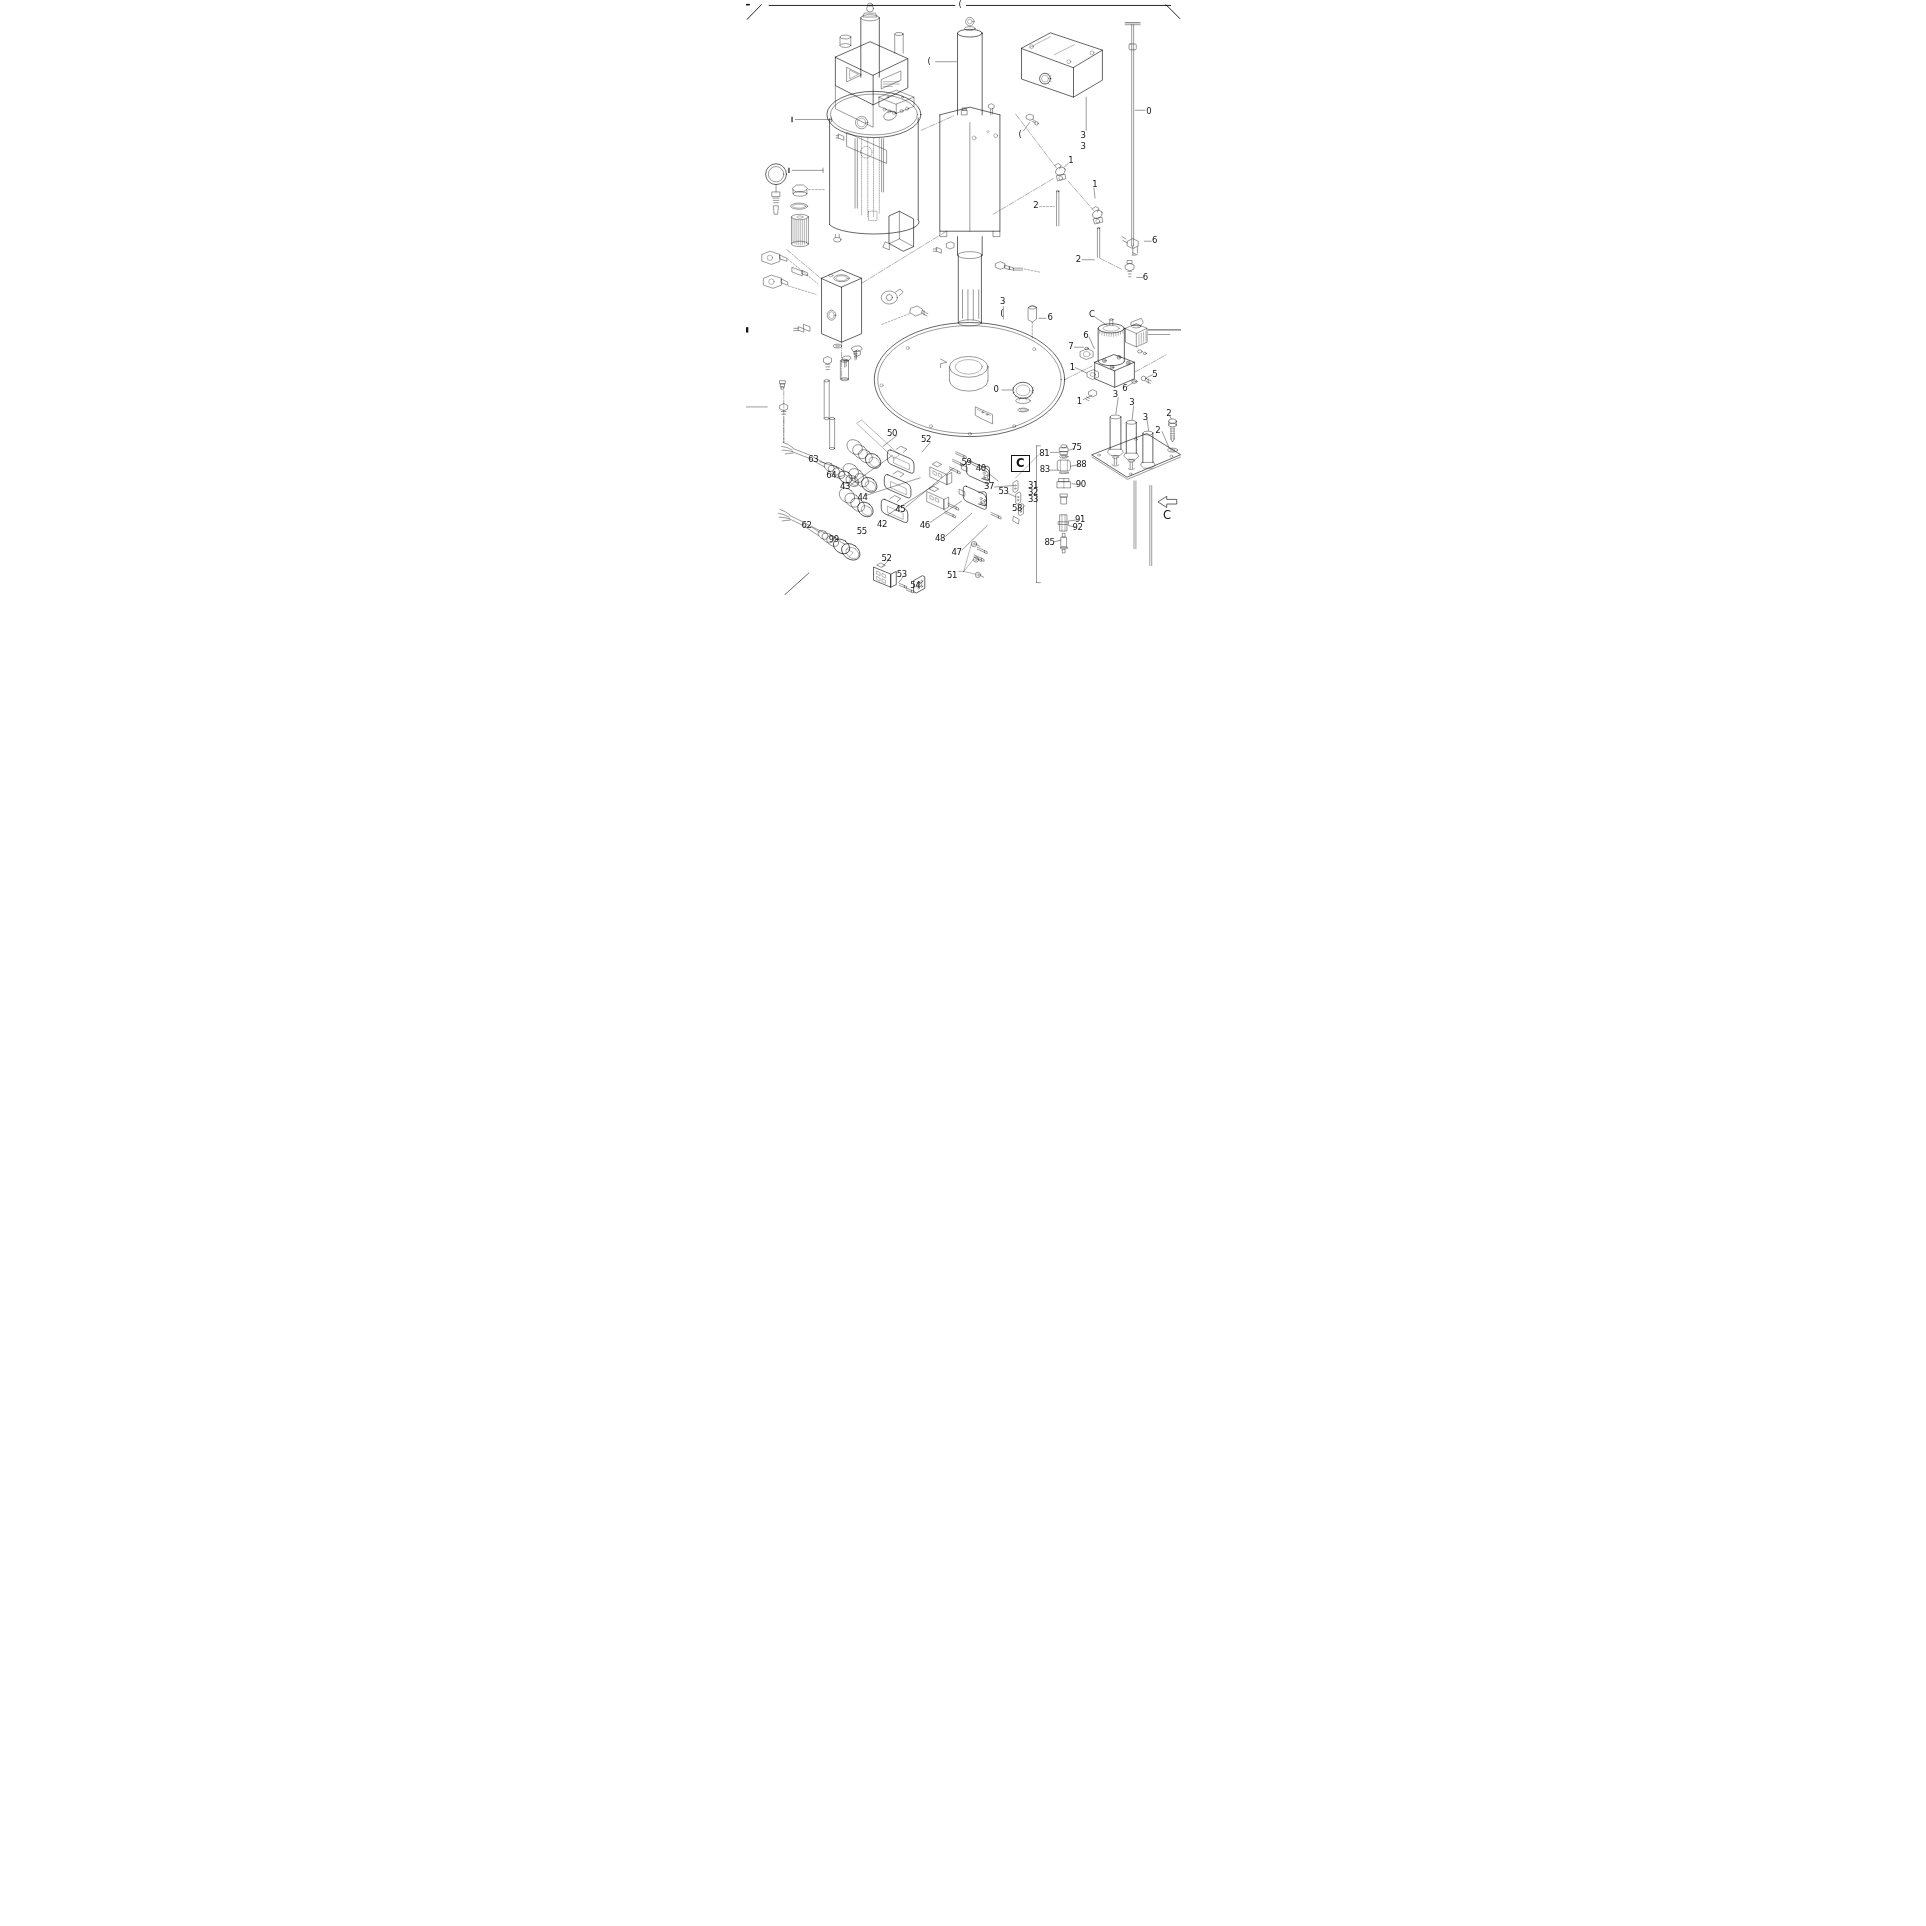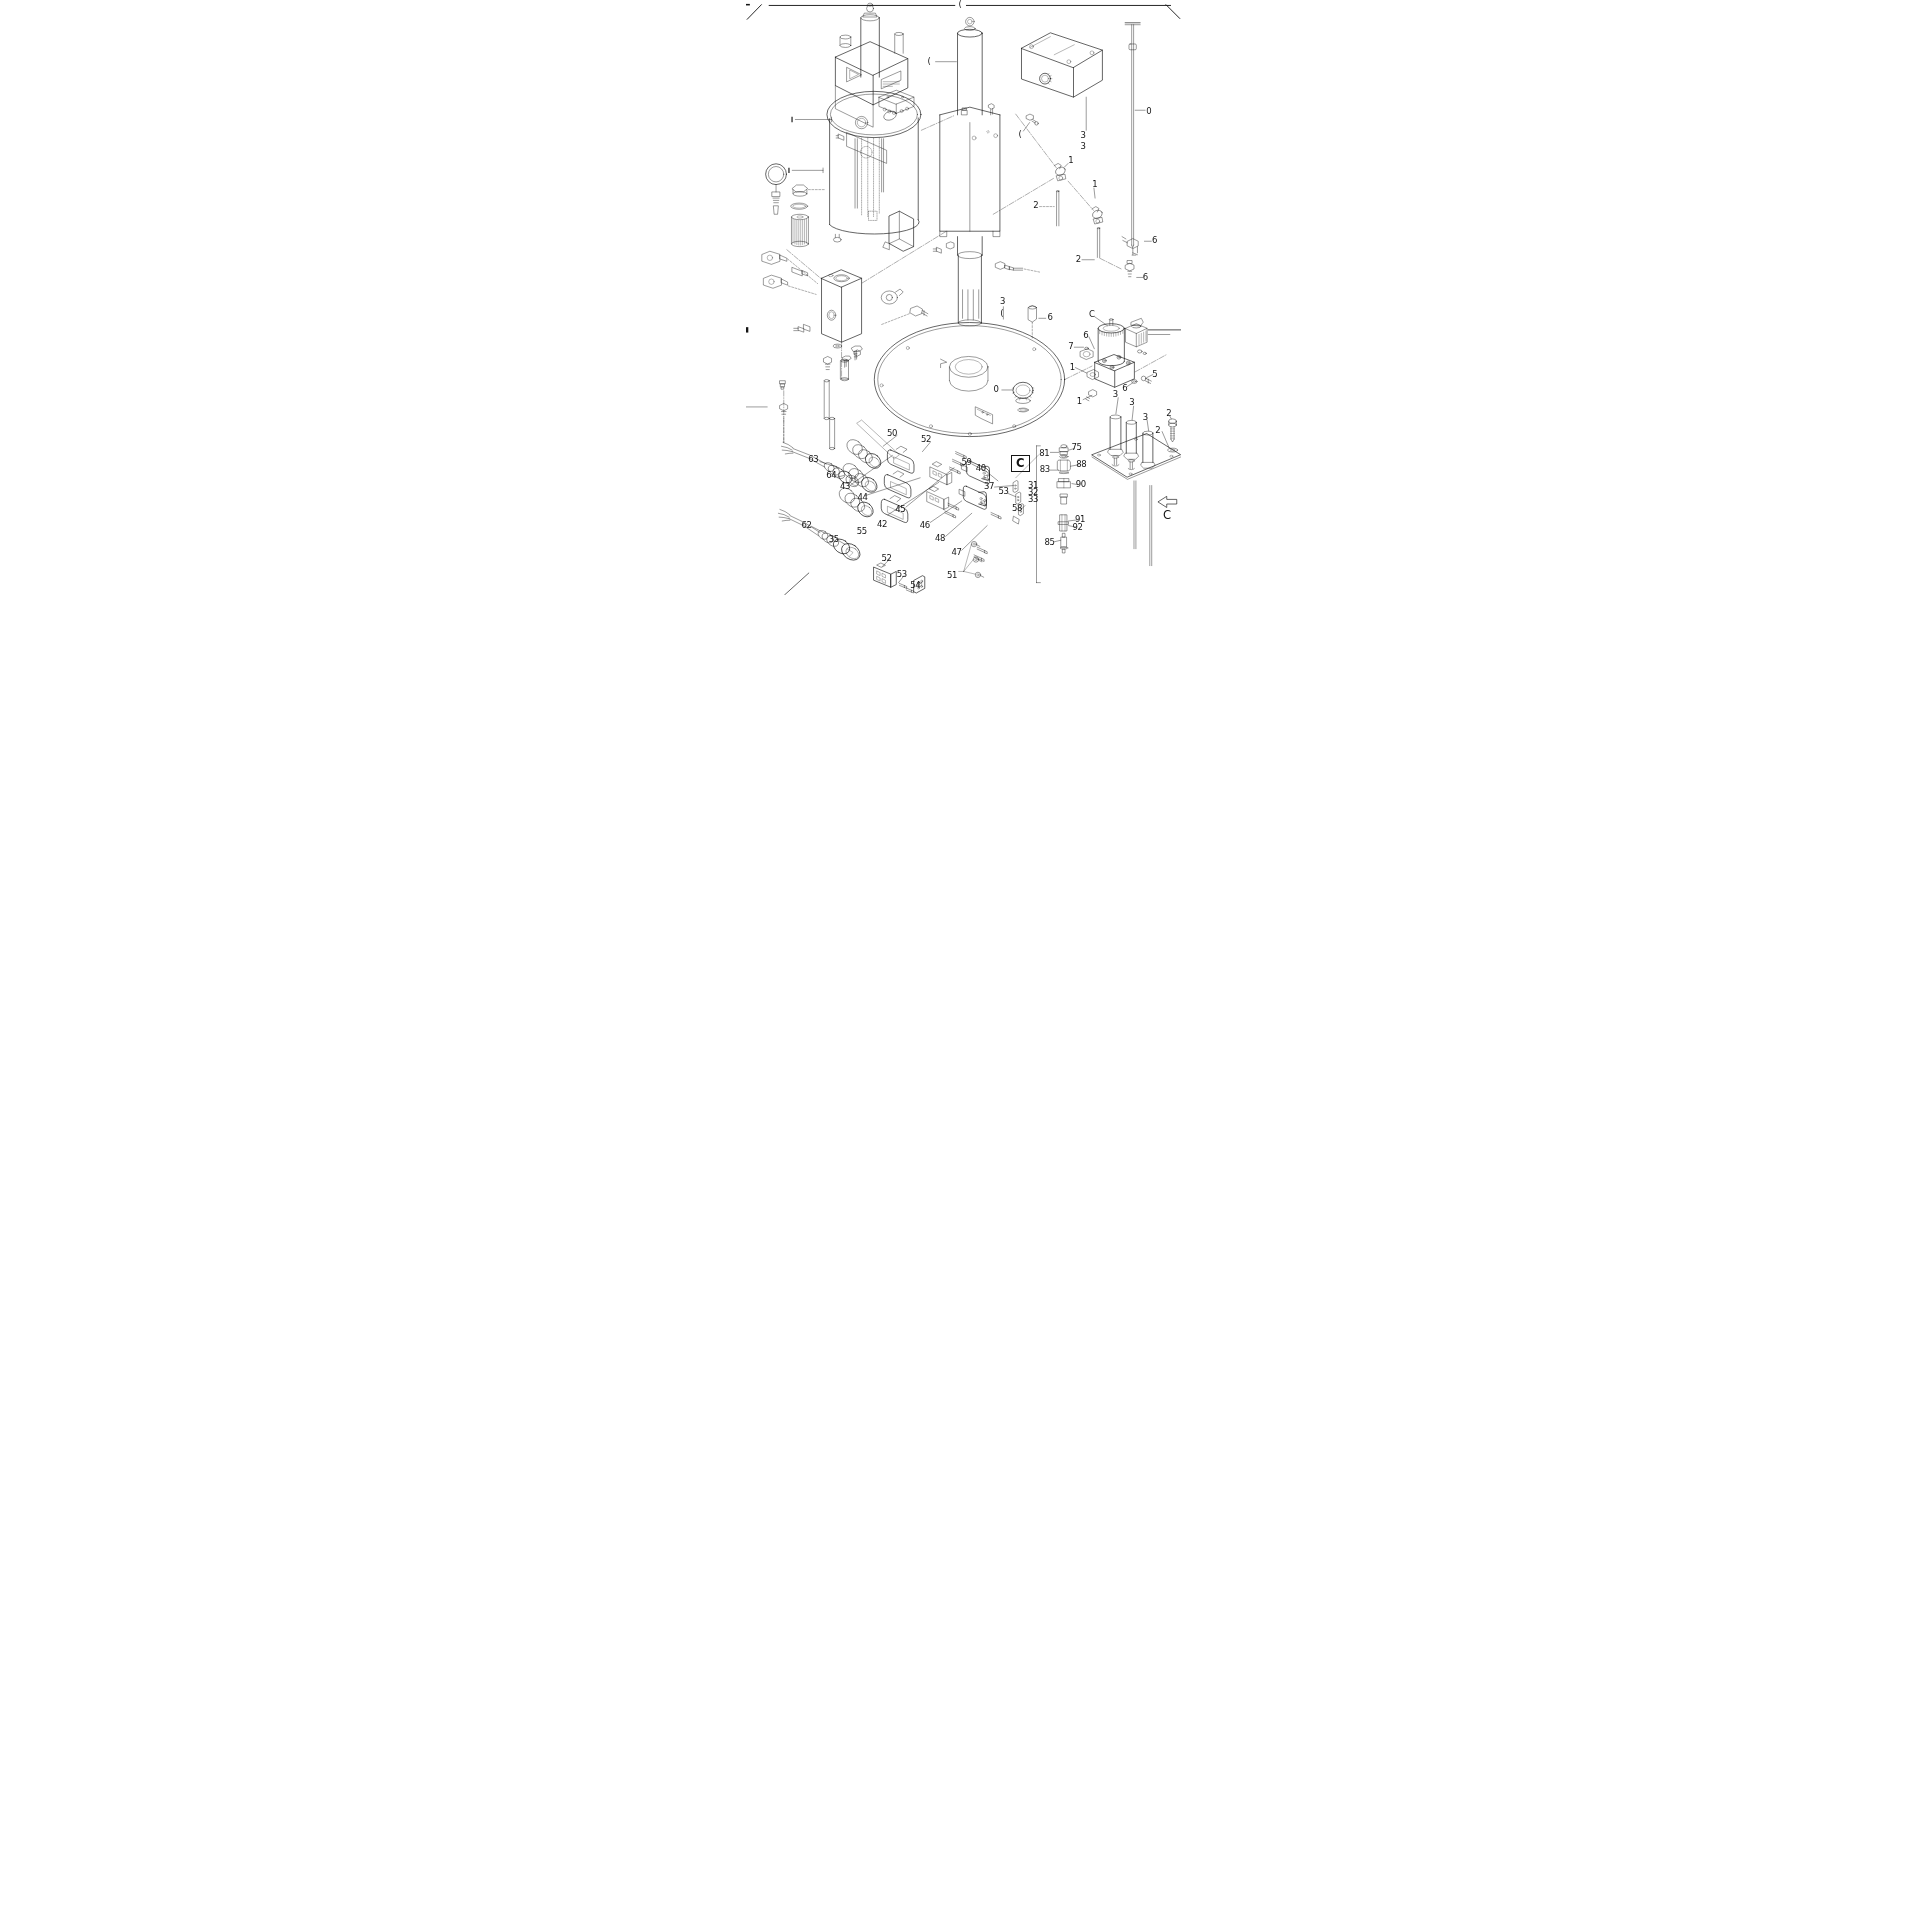--- a/index.html
+++ b/index.html
@@ -662,21 +662,21 @@
       <div class="callout" style="left: 31.4%; top: 86.8%; margin-top: 8px;">42</div>
       <div class="callout" style="left: 56%; top: 81.7%;">37</div>
       <div class="callout" style="left: 59.3%; top: 82.6%;">53</div>
       <div class="callout" style="left: 62.4%; top: 85.3%;">58</div>
       <div class="callout" style="left: 35.6%; top: 85.6%; text-align: right;">45</div>
       <div class="callout" style="left: 41.2%; top: 88.2%;">46</div>
       <div class="callout" style="left: 44.7%; top: 90.5%;">48</div>
       <div class="callout" style="left: 48.5%; top: 92.8%;">47</div>
       <div class="callout" style="left: 47.5%; top: 96.7%;">51</div>
       <div class="callout" style="left: 14%; top: 88.3%;">62</div>
-      <div class="callout" style="left: 20.3%; top: 90.6%;">35</div>
+      <div class="callout" style="left: 20.3%; top: 90.6%;">99</div>
       <div class="callout" style="left: 26.7%; top: 89.2%;">55</div>
       <div class="callout" style="left: 32.4%; top: 93.8%;">52</div>
       <div class="callout" style="left: 35.9%; top: 96.5%;">53</div>
       <div class="callout" style="left: 39%; top: 98.4%; text-align: center;">54</div>
       <div class="callout" style="left: 66.1%; top: 81.5%;">31</div>
       <div class="callout" style="left: 66.1%; top: 82.7%;">32</div>
       <div class="callout" style="left: 66.1%; top: 83.9%;">33</div>
       <div class="callout" style="left: 68.7%; top: 76.2%;">81</div>
       <div class="callout" style="left: 76.1%; top: 75.2%;">75</div>
       <div class="callout" style="left: 77.2%; top: 77.9%;">88</div>

